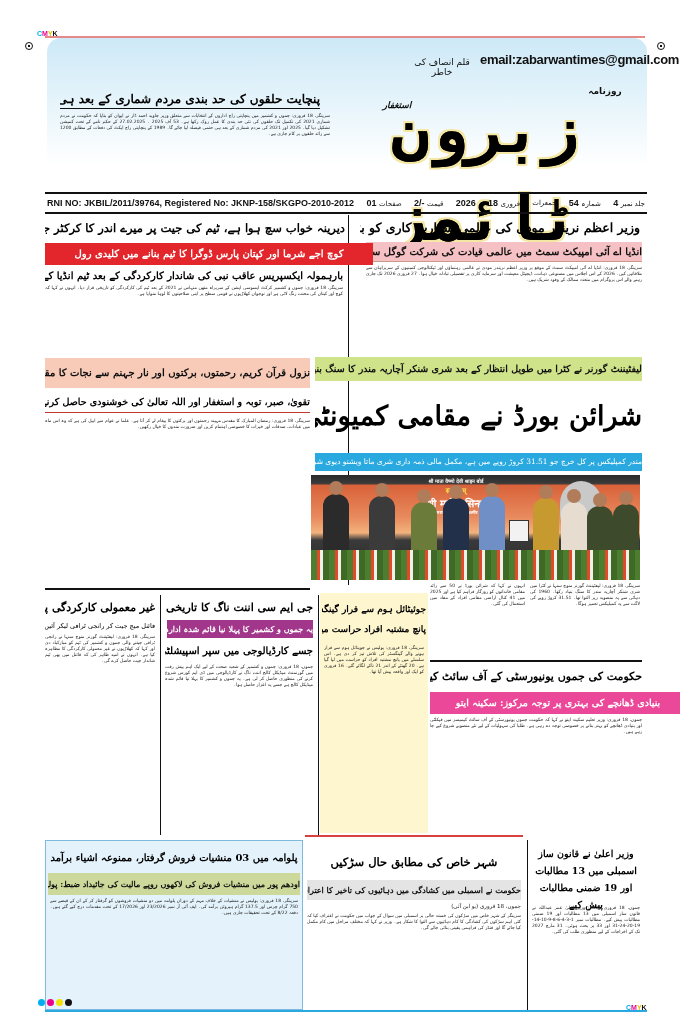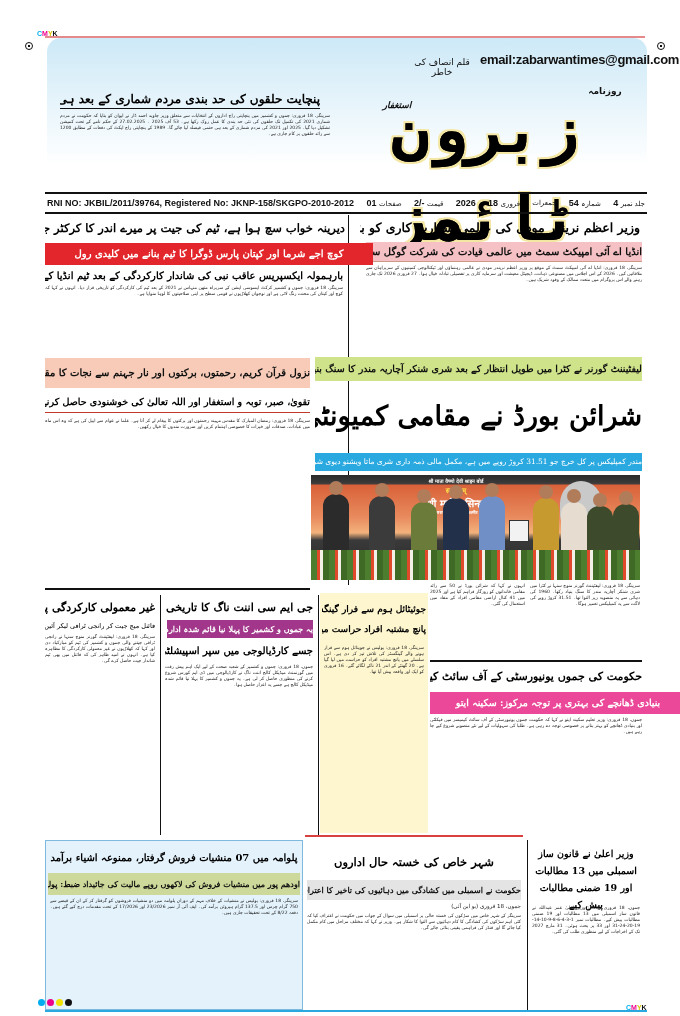--- a/index.html
+++ b/index.html
@@ -123,25 +123,25 @@
 <div class="abs txt-block" style="left:324px;top:645px;width:100px;height:185px;">سرینگر، 18 فروری: پولیس نے جوینائل ہوم سے فرار ہونے والے گینگسٹر کی تلاش تیز کر دی ہے۔ اس سلسلے میں پانچ مشتبہ افراد کو حراست میں لیا گیا ہے۔ 20 گھنٹے کے اندر 21 ناکے لگائے گئے۔ 16 فروری کو ایک اور واقعہ پیش آیا تھا۔</div>
 
 <div class="abs rule" style="left:430px;top:660px;width:212px;height:1.5px;"></div>
 <div class="abs hl" style="left:430px;top:666px;width:212px;font-size:11px;line-height:22px;">حکومت کی جموں یونیورسٹی کے آف سائٹ کیمپسز میں فیکلٹی اور</div>
 <div class="abs strip" style="left:430px;top:692px;width:256px;height:22px;background:#ec4899;color:#fff;font-size:9.5px;line-height:22px;">بنیادی ڈھانچے کی بہتری پر توجہ مرکوز: سکینہ ایتو</div>
 <div class="abs txt-block" style="left:430px;top:717px;width:212px;height:115px;">جموں، 18 فروری: وزیر تعلیم سکینہ ایتو نے کہا کہ حکومت جموں یونیورسٹی کے آف سائٹ کیمپسز میں فیکلٹی اور بنیادی ڈھانچے کو بہتر بنانے پر خصوصی توجہ دے رہی ہے۔ طلبا کی سہولیات کے لیے نئے منصوبے شروع کیے جا رہے ہیں۔</div>
 
 <div class="abs" style="left:305px;top:835px;width:218px;height:1.5px;background:#d94040;"></div>
 
 <div class="abs" style="left:45px;top:840px;width:258px;height:170px;background:#e3f2fb;border:1px solid #7fb9dd;"></div>
-<div class="abs hl" style="left:48px;top:847px;width:252px;font-size:10px;line-height:22px;">پلوامہ میں 07 منشیات فروش گرفتار، ممنوعہ اشیاء برآمد</div>
+<div class="abs hl" style="left:48px;top:847px;width:252px;font-size:10px;line-height:22px;">پلوامہ میں 03 منشیات فروش گرفتار، ممنوعہ اشیاء برآمد</div>
 <div class="abs strip" style="left:48px;top:873px;width:252px;height:22px;background:#cdd99a;font-size:8px;line-height:22px;color:#111;">اودھم پور میں منشیات فروش کی لاکھوں روپے مالیت کی جائیداد ضبط: پولیس</div>
 <div class="abs txt-block" style="left:50px;top:898px;width:248px;height:108px;">سرینگر، 18 فروری: پولیس نے منشیات کے خلاف مہم کے دوران پلوامہ میں دو منشیات فروشوں کو گرفتار کر کے ان کے قبضے سے 750 گرام چرس اور 137.5 گرام ہیروئن برآمد کی۔ ایف آئی آر نمبر 23/2026 اور 17/2026 کے تحت مقدمات درج کیے گئے ہیں۔ دفعہ 8/22 کے تحت تحقیقات جاری ہیں۔</div>
 
-<div class="abs hl" style="left:307px;top:850px;width:214px;font-size:11.5px;line-height:24px;">شہر خاص کی خستہ حال اداروں</div>
+<div class="abs hl" style="left:307px;top:850px;width:214px;font-size:11.5px;line-height:24px;">شہر خاص کی مطابق حال سڑکیں</div>
 <div class="abs strip" style="left:307px;top:880px;width:214px;height:20px;background:#e4e4e4;font-size:8px;line-height:20px;color:#111;">حکومت نے اسمبلی میں کشادگی میں دہائیوں کی تاخیر کا اعتراف کیا</div>
 <div class="abs txt-block" style="left:307px;top:903px;width:214px;height:8px;font-size:5.5px;">جموں، 18 فروری (یو این آئی)</div>
 <div class="abs txt-block" style="left:307px;top:913px;width:214px;height:94px;">سرینگر کے شہر خاص میں سڑکوں کی خستہ حالی پر اسمبلی میں سوال کے جواب میں حکومت نے اعتراف کیا کہ کئی اہم سڑکوں کی کشادگی کا کام دہائیوں سے التوا کا شکار ہے۔ وزیر نے کہا کہ مختلف مراحل میں کام مکمل کیا جائے گا اور فنڈز کی فراہمی یقینی بنائی جائے گی۔</div>
 
 <div class="abs rule" style="left:527px;top:840px;width:1px;height:170px;"></div>
 
 <div class="abs hl" style="left:530px;top:845px;width:112px;font-size:9.5px;line-height:17px;white-space:normal;">وزیر اعلیٰ نے قانون ساز اسمبلی میں 13 مطالبات اور 19 ضمنی مطالبات پیش کیے</div>
 <div class="abs txt-block" style="left:532px;top:905px;width:108px;height:103px;">جموں، 18 فروری 2026: وزیر اعلیٰ عمر عبداللہ نے قانون ساز اسمبلی میں 13 مطالبات اور 19 ضمنی مطالبات پیش کیے۔ مطالبات نمبر 1-3-4-6-8-9-10-14-19-20-24-31 اور 33 پر بحث ہوئی۔ 31 مارچ 2027 تک کے اخراجات کے لیے منظوری طلب کی گئی۔</div>
 
 <div class="abs" style="left:45px;top:1010px;width:602px;height:2px;background:#2aa9e0;"></div>

